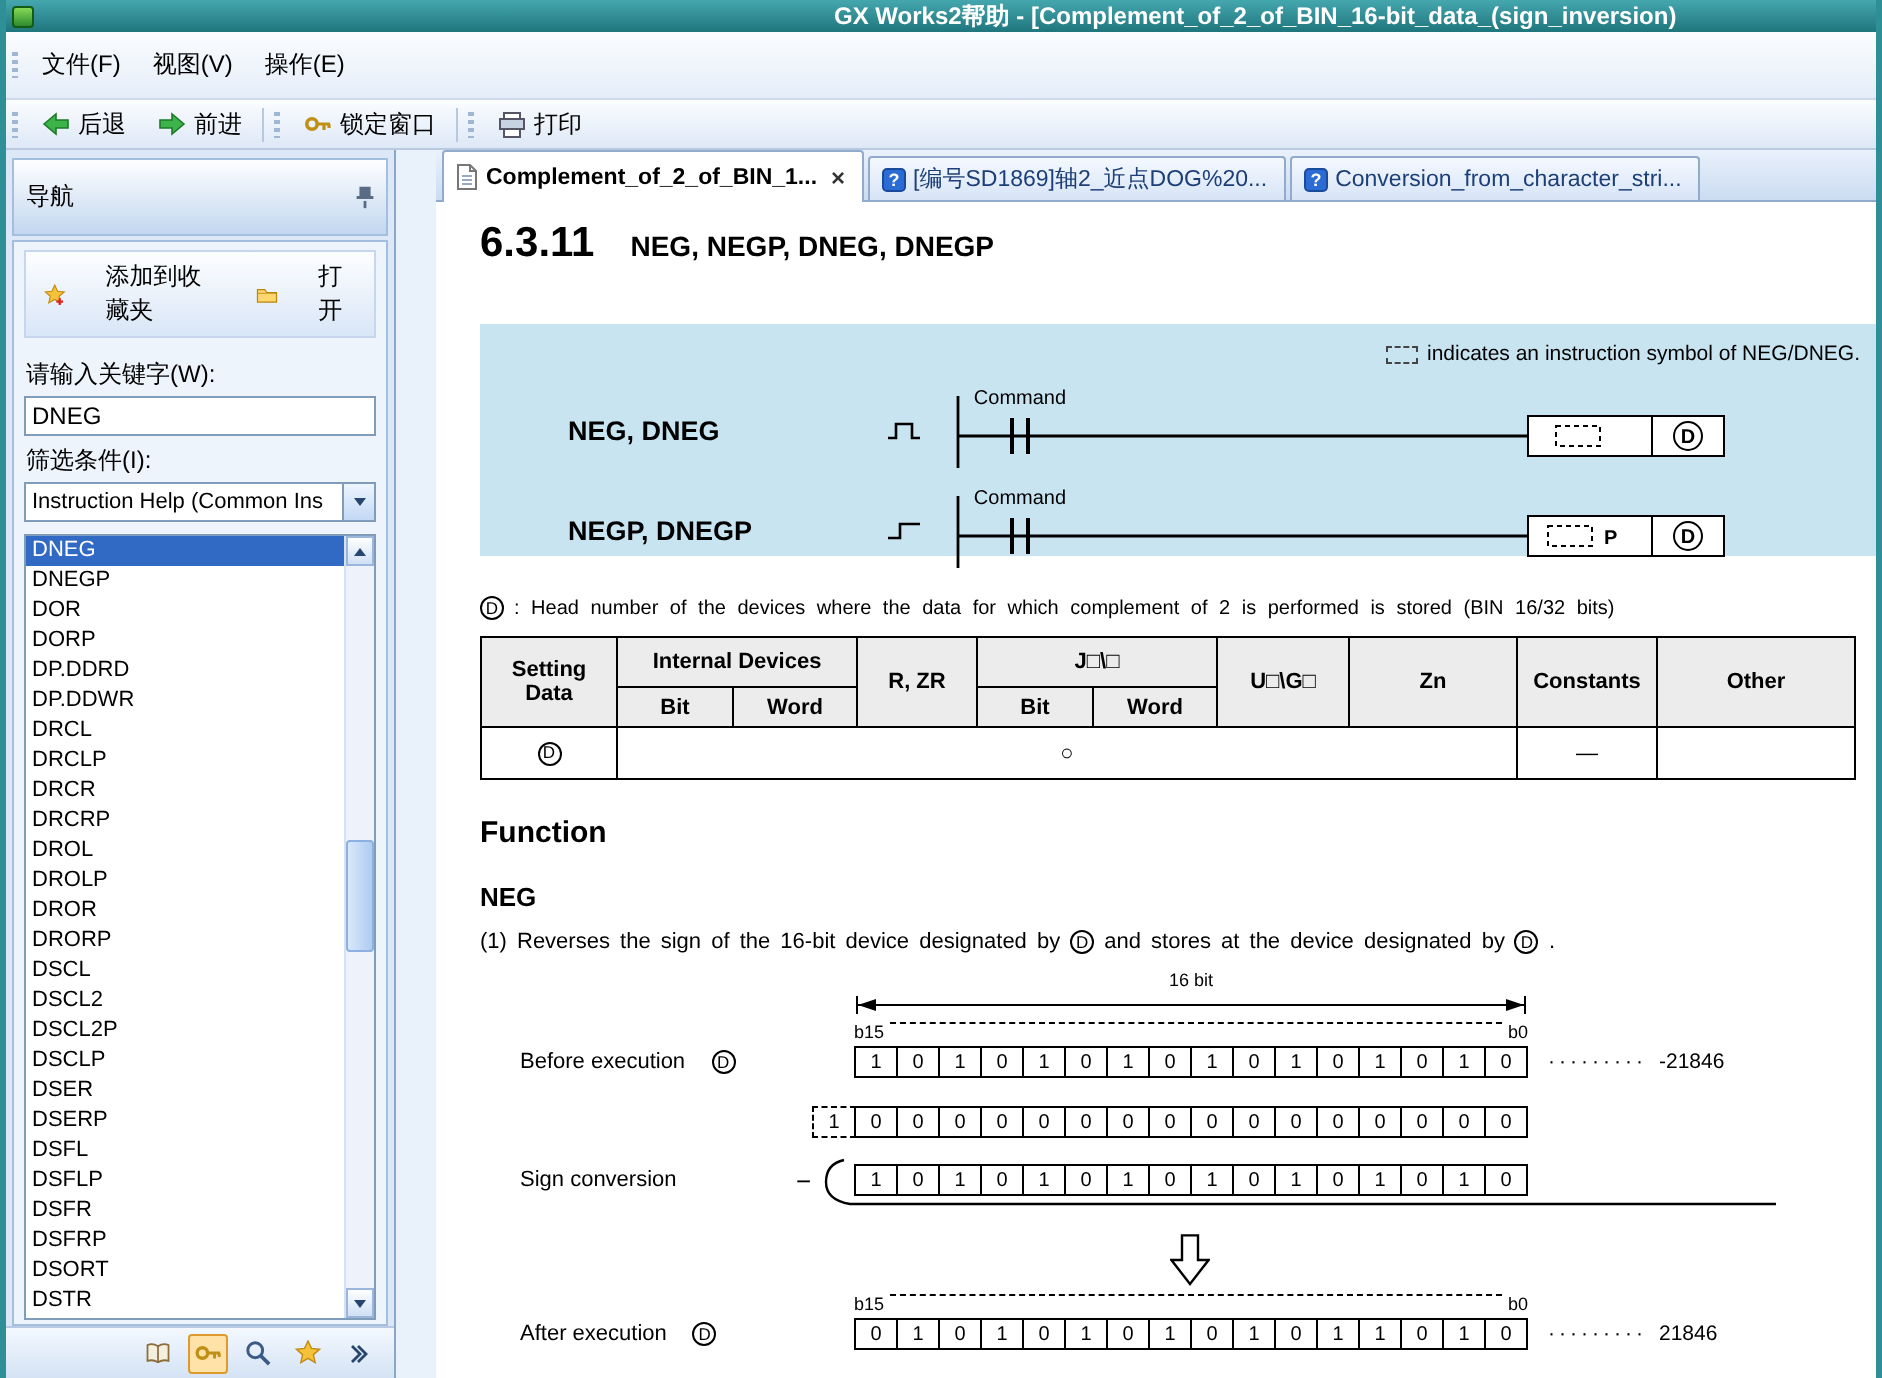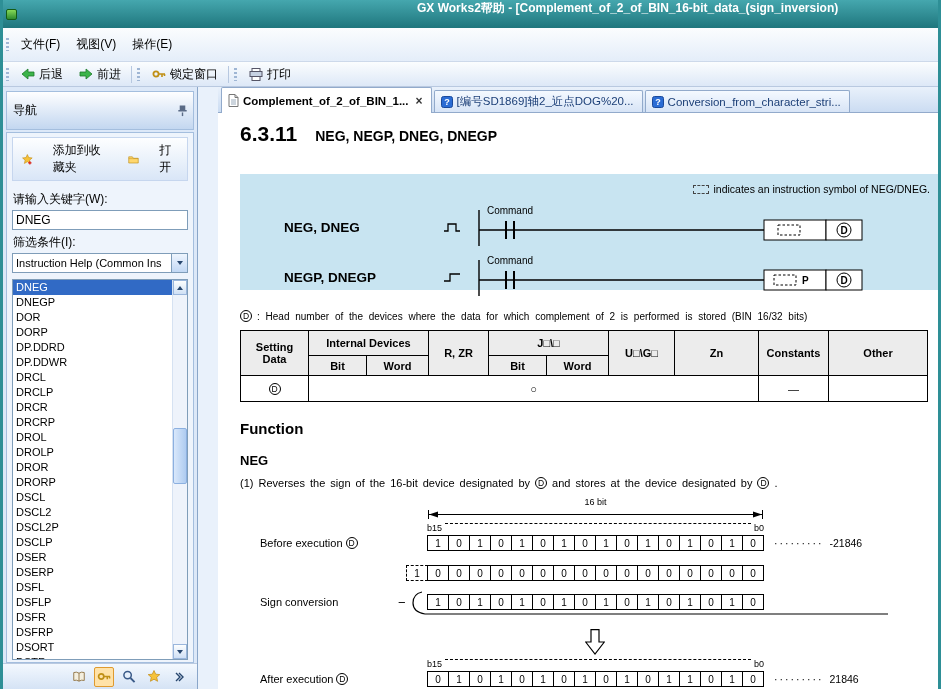--- a/index.html
+++ b/index.html
@@ -1,21 +1,21 @@
 <!DOCTYPE html>
 <html><head>
 <meta charset="utf-8">
 <style>
   * { margin:0; padding:0; box-sizing:border-box; }
   html,body { width:941px; height:689px; overflow:hidden; }
   body { font-family:"Liberation Sans","DejaVu Sans",sans-serif; font-size:12px; color:#000; background:#fff; }
   .window { width:941px; height:689px; display:flex; flex-direction:column; border-left:3px solid #2e8f96; border-right:3px solid #2e8f96; background:#e9f1fb; }
 
   
-  .titlebar { height:28px; flex:none; background:linear-gradient(#45a7ae,#1f767d); position:relative; display:flex; align-items:center; }
+  .titlebar { height:16px; flex:none; background:linear-gradient(#45a7ae,#1f767d); position:relative; display:flex; align-items:center; }
   .app-icon { width:11px; height:11px; margin-left:3px; background:linear-gradient(#86d957,#2e8b2e); border:1px solid #145c14; border-radius:2px; }
   .title-text { position:absolute; left:414px; top:0; color:#fff; font-weight:bold; font-size:12px; white-space:nowrap; overflow:hidden; width:520px; }
 
   
   .menubar { height:34px; flex:none; background:linear-gradient(#fbfdfe,#e4edf9); border-bottom:1px solid #cdd9ea; display:flex; align-items:center; }
   .grip { width:3px; height:13px; margin:0 4px 0 3px; background:repeating-linear-gradient(to bottom,#9fb6d4 0 2px,transparent 2px 4px); }
   .menu-item { padding:2px 8px; font-size:12px; }
   .toolbar { height:25px; flex:none; background:linear-gradient(#fbfdfe,#dde8f7); border-bottom:1px solid #b9c9e0; display:flex; align-items:center; }
   .tbtn { display:flex; align-items:center; gap:4px; padding:2px 7px; height:21px; border:1px solid transparent; border-radius:2px; font-size:12px; }
   .tsep { width:1px; height:17px; background:#b7c8e0; margin:0 2px; }
@@ -86,21 +86,21 @@
 
   
   .func-h { margin-top:18px; font-size:15px; font-weight:bold; }
   .neg-h { margin-top:16px; font-size:13px; font-weight:bold; }
   .para { margin-top:9px; font-size:11px; word-spacing:2px; display:flex; align-items:center; gap:5px; white-space:nowrap; }
   .span16 { margin-left:187px; width:337px; margin-top:8px; }
   .span16-label { text-align:center; font-size:9px; margin-bottom:1px; }
   .bline { display:flex; align-items:flex-start; width:337px; margin-left:187px; font-size:9px; margin-top:1px; }
   .dashline { flex:1; border-top:1px dashed #000; margin:0 3px; }
   .bitrow { display:flex; align-items:center; margin-top:2px; }
-  .bitrow-label { width:187px; padding-left:20px; font-size:11px; display:flex; align-items:flex-end; gap:3px; flex:none; }
+  .bitrow-label { width:187px; padding-left:20px; font-size:11px; display:flex; align-items:flex-end; gap:13px; flex:none; }
   .cells { display:flex; }
   .bcell { width:22px; height:16px; border:1px solid #000; background:#fff; display:flex; align-items:center; justify-content:center; font-size:10px; flex:none; }
   .cells .bcell + .bcell { margin-left:-1px; }
   .bitrow-value { margin-left:10px; font-size:10.5px; display:flex; gap:6px; align-items:center; }
   .leader { letter-spacing:2px; }
   .sign-block { position:relative; height:56px; margin-top:14px; }
   .sign-label { position:absolute; left:20px; top:31px; font-size:11px; }
   .rowA { position:absolute; left:166px; top:0; display:flex; }
   .rowA .cells { margin-left:-1px; }
   .dashedcell { border-style:dashed; }

